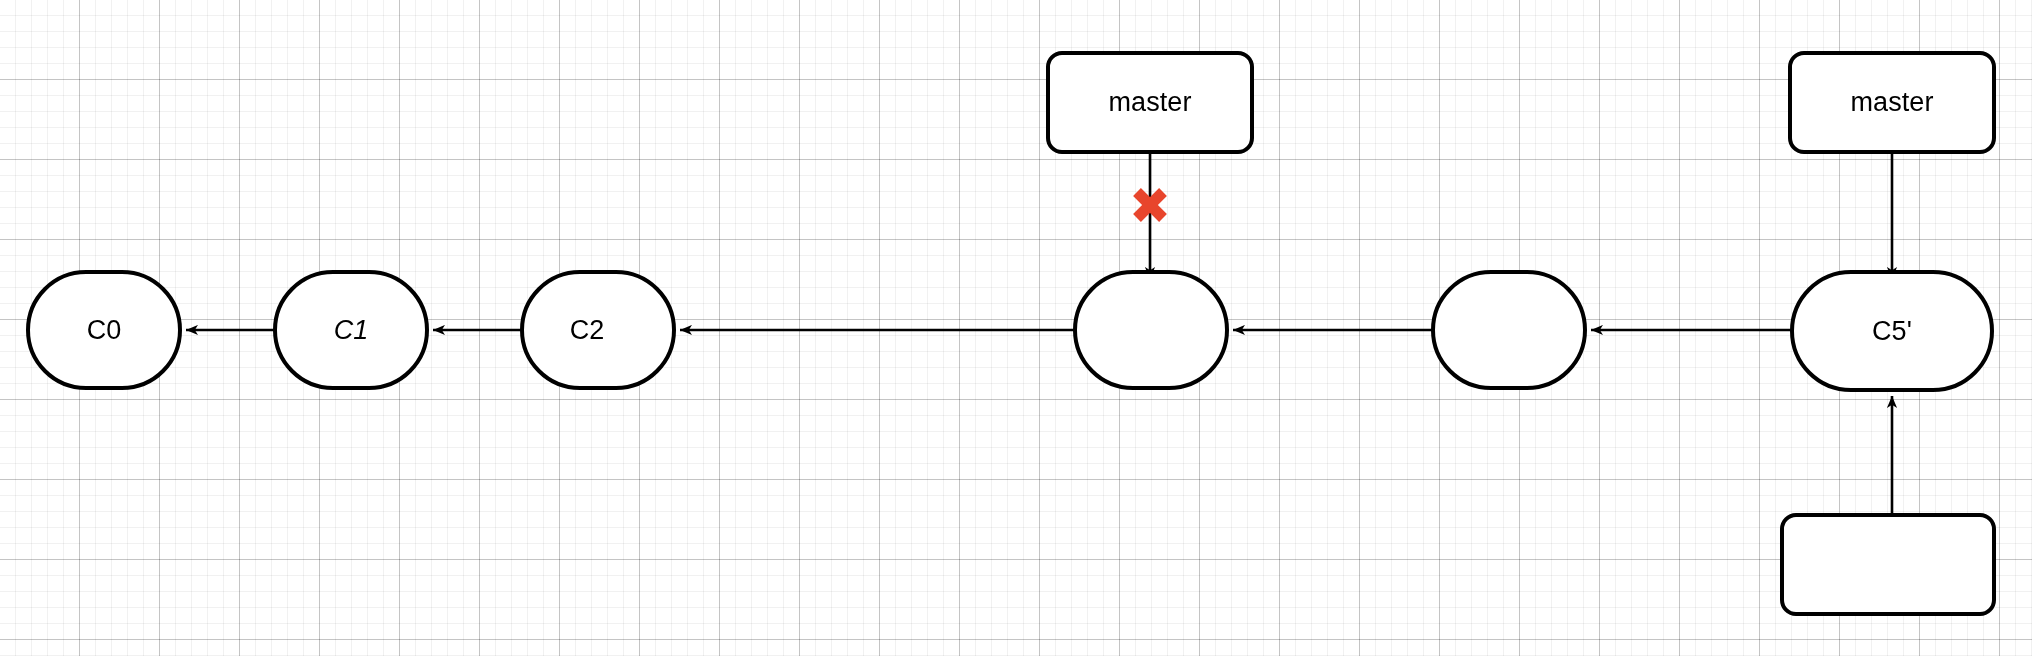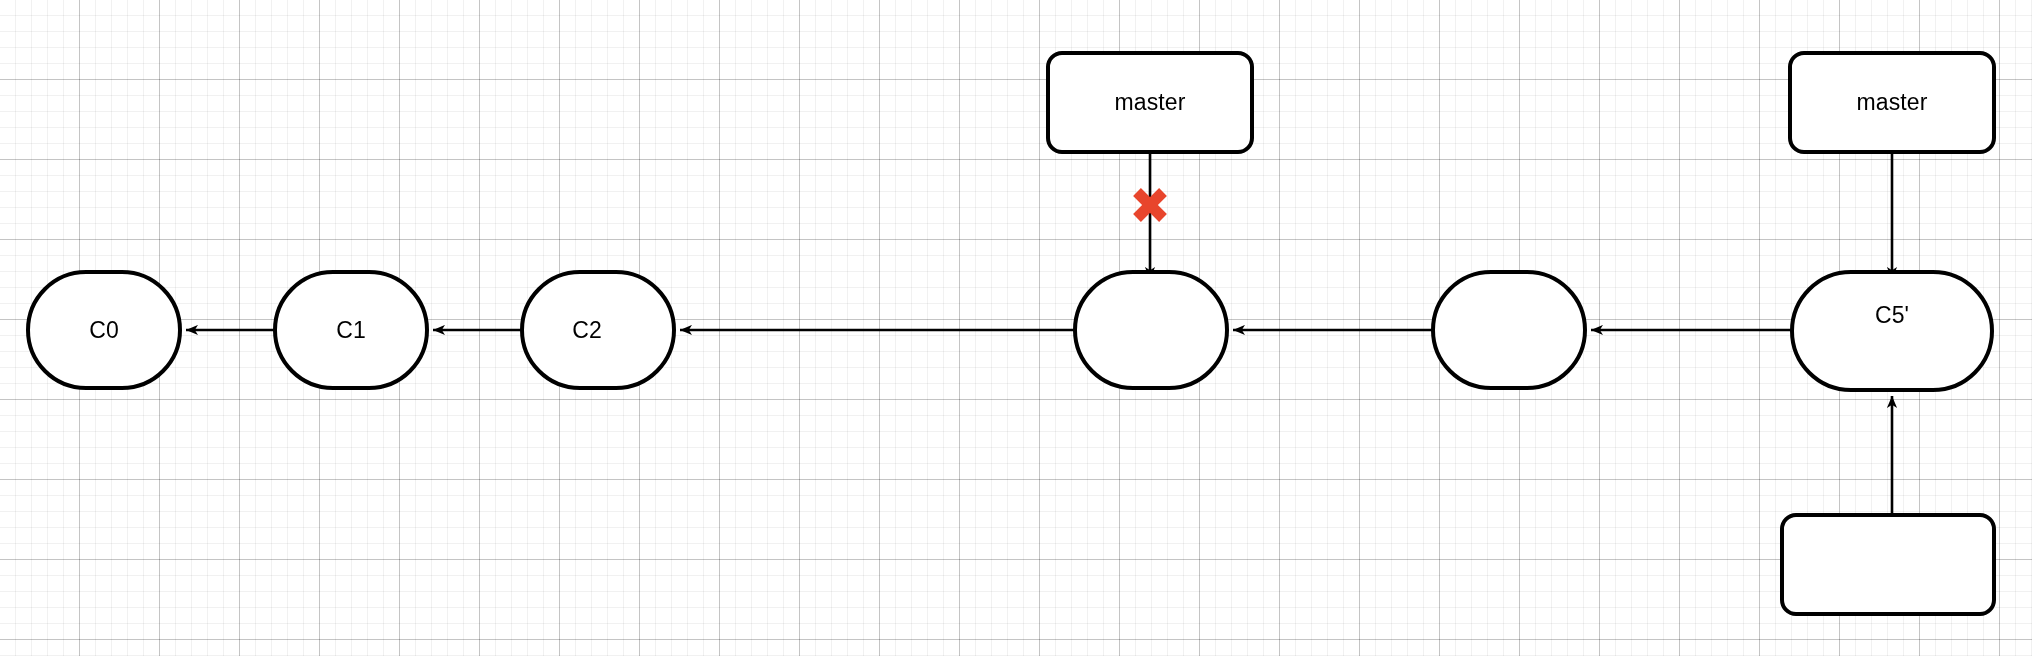--- a/index.html
+++ b/index.html
@@ -32,21 +32,21 @@
     inset: 0;
     width: 2032px;
     height: 656px;
   }
   .node-label {
     position: absolute;
     display: flex;
     align-items: center;
     justify-content: center;
     font-family: "Liberation Sans", sans-serif;
-    font-size: 23px;
+    font-size: 27px;
     color: #000000;
     letter-spacing: 0.1px;
     pointer-events: none;
     white-space: nowrap;
     text-align: center;
   }
 </style>
 </head>
 <body>
 
@@ -89,26 +89,26 @@
     </g>
 
     <g stroke="#e8452c" stroke-width="11" stroke-linecap="butt" fill="none">
       <line x1="1137" y1="192" x2="1163" y2="218"></line>
       <line x1="1163" y1="192" x2="1137" y2="218"></line>
     </g>
   </svg>
 
   <div class="node-label" style="left:28px;  top:272px; width:152px; height:116px;">C0</div>
 
-  <div class="node-label" style="left:275px; top:272px; width:152px; height:116px;">C1</div>
+  <div class="node-label" style="left:275px; top:272px; width:152px; height:116px;font-style:italic;">C1</div>
 
   <div class="node-label" style="left:511px; top:272px; width:152px; height:116px;">C2</div>
 
 
 
-  <div class="node-label" style="left:1792px; top:256px; width:200px; height:118px;">C5'</div>
+  <div class="node-label" style="left:1792px; top:272px; width:200px; height:118px;">C5'</div>
 
   <div class="node-label" style="left:1048px; top:53px; width:204px; height:99px;">master</div>
 
   <div class="node-label" style="left:1790px; top:53px; width:204px; height:99px;">master</div>
 
 
 </div>
 
 </body></html>

